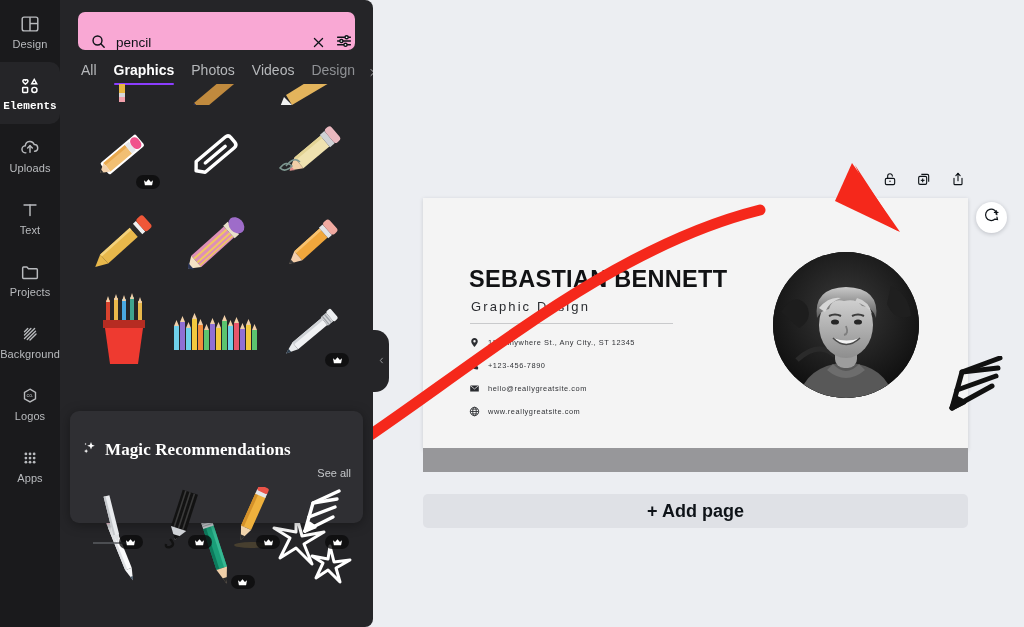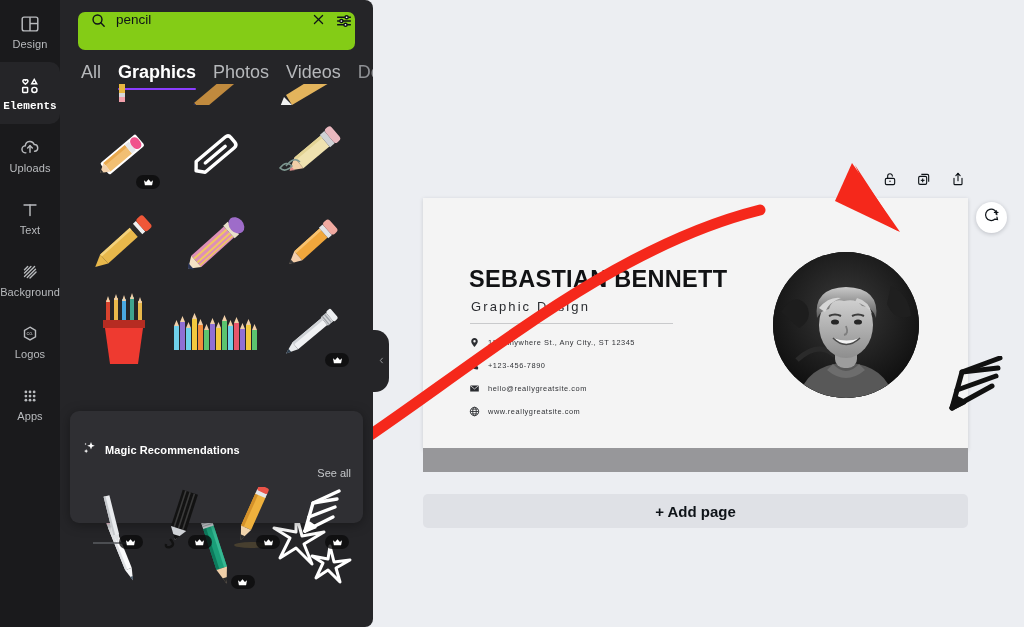--- a/index.html
+++ b/index.html
@@ -36,38 +36,38 @@
   
   .panel {
     width: 313px; flex: 0 0 313px;
     height: 627px; background: #252528;
     position: relative; z-index: 5;
     border-radius: 0 8px 8px 0;
     overflow: hidden;
   }
   .panel-top { padding: 12px 18px 0 18px; }
   .searchbar {
-    height: 38px; background: #84cc16; border-radius: 7px;
-    display: flex; align-items: flex-start; padding: 0 2px 0 12px; gap: 9px;
+    height: 38px; background: #f9a8d4; border-radius: 7px;
+    display: flex; align-items: flex-end; padding: 0 2px 0 12px; gap: 9px;
   }
   .searchbar .s-ico { flex: 0 0 auto; display:flex; }
   .search-input {
     flex: 1 1 auto; border: none; outline: none;
     font-size: 13.5px; color: #0e1318;
     font-family: "Liberation Sans", sans-serif; background: transparent;
   }
   .search-input::placeholder { color: #8e949b; }
   .icon-btn { display:flex; align-items:center; justify-content:center; cursor:pointer; flex:0 0 auto;}
 
   .tabs {
     display: flex; align-items: center; gap: 17px;
     padding: 12px 0 0 3px; position: relative;
   }
   .tab {
-    font-size: 18px; color: #b6b8bb; cursor: pointer;
+    font-size: 14px; color: #b6b8bb; cursor: pointer;
     padding-bottom: 7px; white-space: nowrap; position: relative;
   }
   .tab.active { color: #ffffff; font-weight: bold; }
   .tab.active::after {
     content: ""; position: absolute; left: 0; right: 0; bottom: 0;
     height: 2.5px; background: #8b3dff; border-radius: 2px;
   }
   .tab.fade { color: #8f9195; }
   .tabs .chev-more { color:#c9cbce; font-size: 13px; cursor:pointer; margin-left:-4px;}
 
@@ -93,21 +93,21 @@
 
   
   .magic {
     position: absolute; left: 10px; right: 10px;
     top: 411px; height: 112px;
     background: #2f2f33; border-radius: 9px;
     padding: 10px 12px 8px 12px; z-index: 3;
     box-shadow: 0 2px 12px rgba(0,0,0,.35);
   }
   .magic-head { display: flex; align-items: center; gap: 7px; }
-  .magic-title { font-size: 11px; font-weight: bold; color: #fff; letter-spacing:.1px;}
+  .magic-title { font-size: 17px; font-weight: bold; color: #fff; letter-spacing:.1px;font-family:Liberation Serif, serif;}
   .magic-seeall { margin-left: auto; font-size: 11px; color: #c5c7ca; cursor: pointer; margin-top: 46px; }
   .magic-row { display: grid; grid-template-columns: repeat(4,1fr); gap: 6px; margin-top: 6px; }
   .magic-cell { position: relative; height: 66px; display:flex; align-items:center; justify-content:center; cursor:pointer;}
   .magic-cell .crown { right: 2px; bottom: 2px; }
 
   
   .collapse-handle {
     position: absolute; left: 373px; top: 330px;
     width: 16px; height: 62px;
     background: #252528;
@@ -162,21 +162,21 @@
     overflow: hidden; background: #101010;
   }
   .gray-bar {
     position: absolute; left: 50px; top: 407px;
     width: 545px; height: 24px; background: #97979a;
   }
   .add-page {
     position: absolute; left: 50px; top: 453px;
     width: 545px; height: 34px; background: #dfe1e6;
     border-radius: 5px; display: flex; align-items: center; justify-content: center;
-    cursor: pointer; color: #0e1318; font-size: 15px; font-weight: bold;
+    cursor: pointer; color: #0e1318; font-size: 18px; font-weight: bold;
   }
 
   
   .el-toolbar {
     position: absolute; left: 509px; top: 130px;
     display: flex; align-items: center; gap: 18px;
   }
   .el-toolbar .t-ico { cursor: pointer; display:flex; }
   .el-toolbar .t-ico svg { width: 16px; height: 16px; }
 
@@ -234,20 +234,28 @@
     <div class="rail-item">
       <span class="rail-ico">
         <svg viewBox="0 0 24 24" fill="none" stroke="currentColor" stroke-width="1.6" stroke-linecap="round">
           <line x1="5.5" y1="6.5" x2="18.5" y2="6.5"></line>
             <line x1="12" y1="6.5" x2="12" y2="18"></line>
         </svg>
       </span>
       <span class="r-label">Text</span>
     </div>
 
+    <div class="rail-item">
+      <span class="rail-ico">
+        <svg viewBox="0 0 24 24" fill="none" stroke="currentColor" stroke-width="1.6" stroke-linejoin="round">
+          <path d="M4 18V7.5a1 1 0 011-1h3.6l1.7 2H19a1 1 0 011 1V18a1 1 0 01-1 1H5a1 1 0 01-1-1z"></path>
+        </svg>
+      </span>
+      <span class="r-label">Projects</span>
+    </div>
 
     <div class="rail-item">
       <span class="rail-ico">
         <svg viewBox="0 0 24 24" fill="none" stroke="currentColor" stroke-width="1.5" stroke-linecap="round">
           <line x1="6" y1="17" x2="17" y2="6"></line>
             <line x1="9" y1="18" x2="18" y2="9"></line>
           <line x1="12" y1="18.5" x2="18.6" y2="12"></line>
             <line x1="6" y1="13" x2="13" y2="6"></line>
           <line x1="6" y1="9.5" x2="9.5" y2="6"></line>
         </svg>

